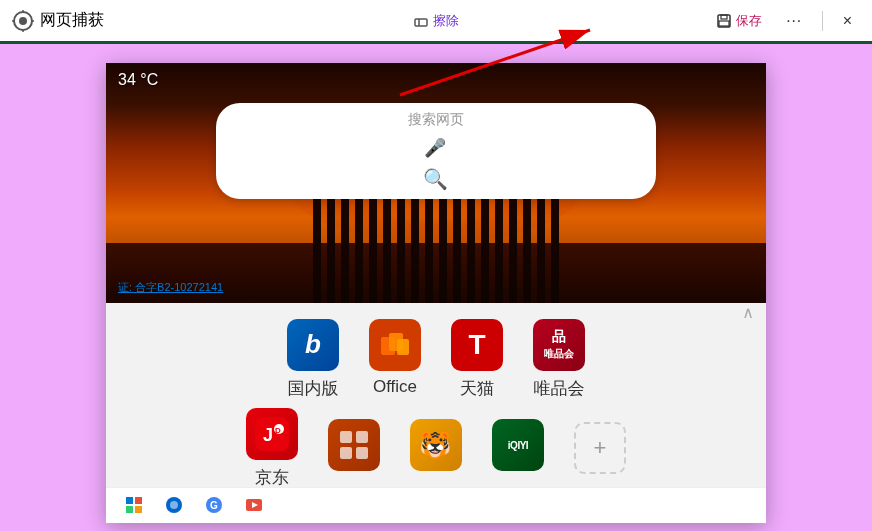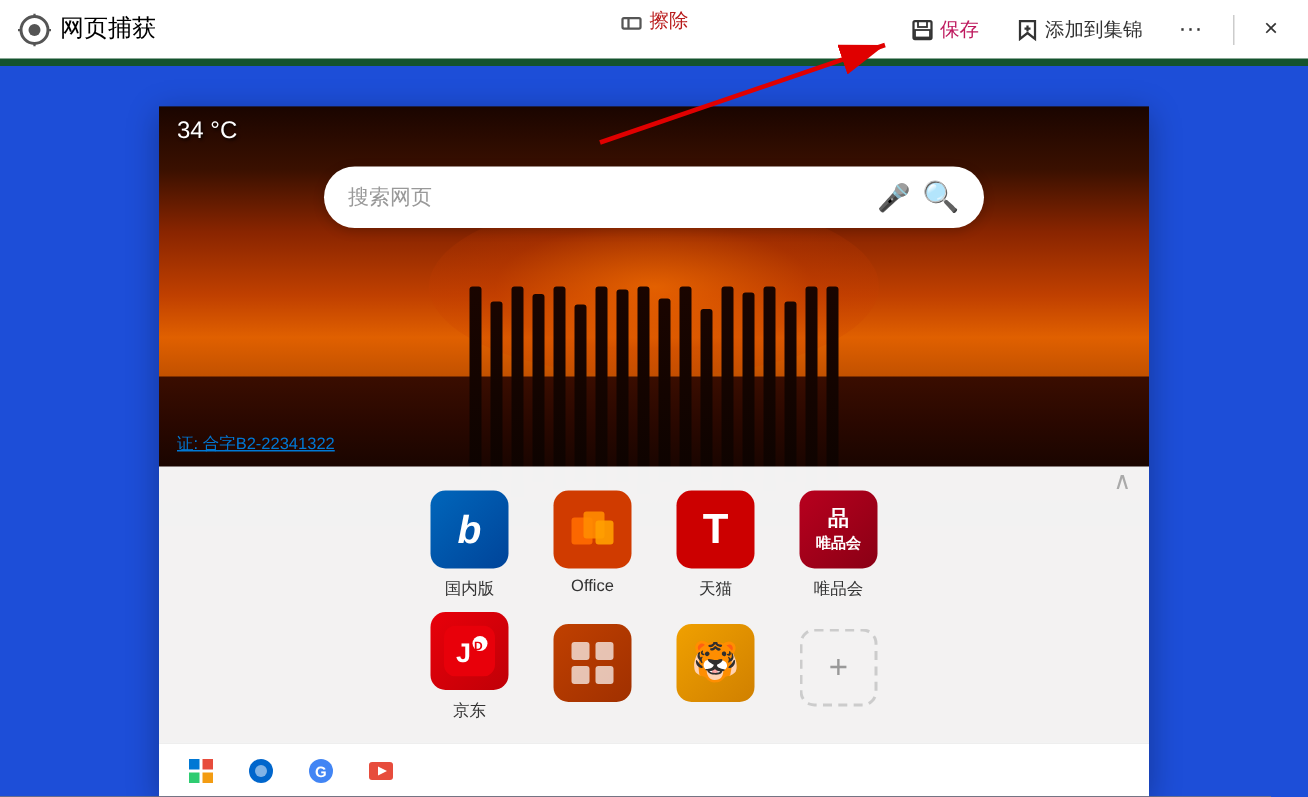--- a/index.html
+++ b/index.html
@@ -8,23 +8,24 @@
       height: 531px;
       background: #e8e8e8;
       font-family: 'Microsoft YaHei', Arial, sans-serif;
       overflow: hidden;
       position: relative;
     }
 
     
     .toolbar {
       display: flex;
+      align-items: center;
       height: 44px;
       background: #fff;
-      border-bottom: 5px solid #14532d;
+      border-bottom: 3px solid #14532d;
       padding: 0 12px;
       position: relative;
       z-index: 10;
     }
     .toolbar-left {
       display: flex;
       align-items: center;
       gap: 6px;
       flex: 1;
     }
@@ -46,21 +47,21 @@
       font-size: 13px;
       border: none;
       background: transparent;
     }
     .toolbar-btn-draw {
       color: #c00;
       background: #fdf2f2;
       border: 1px solid #e8b8b8;
     }
     .toolbar-btn-erase {
-      color: #b91c1c;
+      color: #6d28d9;
     }
     .toolbar-right {
       display: flex;
       align-items: center;
       gap: 8px;
     }
     .toolbar-save-btn {
       display: flex;
       align-items: center;
       gap: 4px;
@@ -103,24 +104,24 @@
     .dropdown-arrow {
       font-size: 10px;
       color: #666;
     }
 
     
     .main-content {
       position: relative;
       width: 872px;
       height: 487px;
-      background: #1d4ed8;
-      display: flex;
-      justify-content: center;
-      align-items: flex-end;
+      background: #f0abfc;
+      display: flex;
+      justify-content: center;
+      align-items: center;
       padding-top: 10px;
     }
 
     
     .browser-window {
       width: 660px;
       height: 460px;
       background: #1a0a00;
       position: relative;
       overflow: hidden;
@@ -211,20 +212,21 @@
       z-index: 5;
     }
     .search-input-wrap {
       display: flex;
       align-items: center;
       background: #fff;
       border-radius: 24px;
       padding: 8px 16px;
       gap: 8px;
       box-shadow: 0 2px 8px rgba(0,0,0,0.2);
+      flex-direction: column;
     }
     .search-placeholder {
       flex: 1;
       font-size: 14px;
       color: #999;
     }
     .search-mic {
       color: #0078d4;
       font-size: 18px;
       cursor: pointer;
@@ -276,21 +278,21 @@
       border-radius: 10px;
       display: flex;
       align-items: center;
       justify-content: center;
       font-size: 26px;
       font-weight: bold;
       color: white;
     }
 
     .app-label {
-      font-size: 11px;
+      font-size: 17px;
       color: #333;
       text-align: center;
     }
 
     
     .apps-row-2 {
       display: flex;
       padding: 0 20px 8px;
       gap: 30px;
       justify-content: center;
@@ -393,28 +395,20 @@
   </div>
 
   <div class="toolbar-right">
     <div class="toolbar-save-btn">
       <svg width="16" height="16" viewBox="0 0 16 16">
         <rect x="2" y="2" width="12" height="12" rx="1" fill="none" stroke="#333" stroke-width="1.5"></rect>
         <rect x="5" y="2" width="6" height="4" fill="none" stroke="#333" stroke-width="1.2"></rect>
         <rect x="3" y="8" width="10" height="5" fill="none" stroke="#333" stroke-width="1.2"></rect>
       </svg>
       <span>保存</span>
-    </div>
-    <div class="toolbar-addtocollect">
-      <svg width="16" height="16" viewBox="0 0 16 16">
-        <path d="M3 2 L13 2 L13 14 L8 10 L3 14 Z" fill="none" stroke="#333" stroke-width="1.5"></path>
-        <line x1="8" y1="5" x2="8" y2="9" stroke="#333" stroke-width="1.5"></line>
-        <line x1="6" y1="7" x2="10" y2="7" stroke="#333" stroke-width="1.5"></line>
-      </svg>
-      <span>添加到集锦</span>
     </div>
     <div class="toolbar-more">···</div>
     <div class="toolbar-separator"></div>
     <div class="toolbar-close">×</div>
   </div>
 </div>
 
 <div class="main-content">
   <div class="browser-window">
 
@@ -448,21 +442,21 @@
     <div class="search-bar">
       <div class="search-input-wrap">
         <span class="search-placeholder">搜索网页</span>
         <span class="search-mic">🎤</span>
         <span class="search-btn">🔍</span>
       </div>
     </div>
 
     <div class="scroll-up">∧</div>
 
-    <div class="license-text">证: 合字B2-22341322</div>
+    <div class="license-text">证: 合字B2-10272141</div>
 
     <div class="apps-section">
 
       <div class="apps-row">
 
         <div class="app-item">
           <div class="app-icon" style="background: linear-gradient(135deg, #0066bb, #004499); font-size:26px; font-weight:900; font-style:italic;">b</div>
           <span class="app-label">国内版</span>
         </div>
 
@@ -515,20 +509,24 @@
             </svg>
           </div>
           <span class="app-label"></span>
         </div>
 
         <div class="app-item">
           <div class="app-icon" style="background:linear-gradient(135deg,#f0a000,#d08000); font-size:26px;">🐯</div>
           <span class="app-label"></span>
         </div>
 
+        <div class="app-item">
+          <div class="app-icon" style="background:linear-gradient(135deg,#006622,#004410); font-size:10px; font-weight:bold; letter-spacing:-0.5px;">iQIYI</div>
+          <span class="app-label"></span>
+        </div>
 
         <div class="add-btn">+</div>
       </div>
     </div>
 
     <div class="taskbar-partial">
       <div class="taskbar-icon">
         <svg width="20" height="20" viewBox="0 0 20 20">
           <rect x="2" y="2" width="7" height="7" fill="#0078d4"></rect>
           <rect x="11" y="2" width="7" height="7" fill="#e74c3c"></rect>

